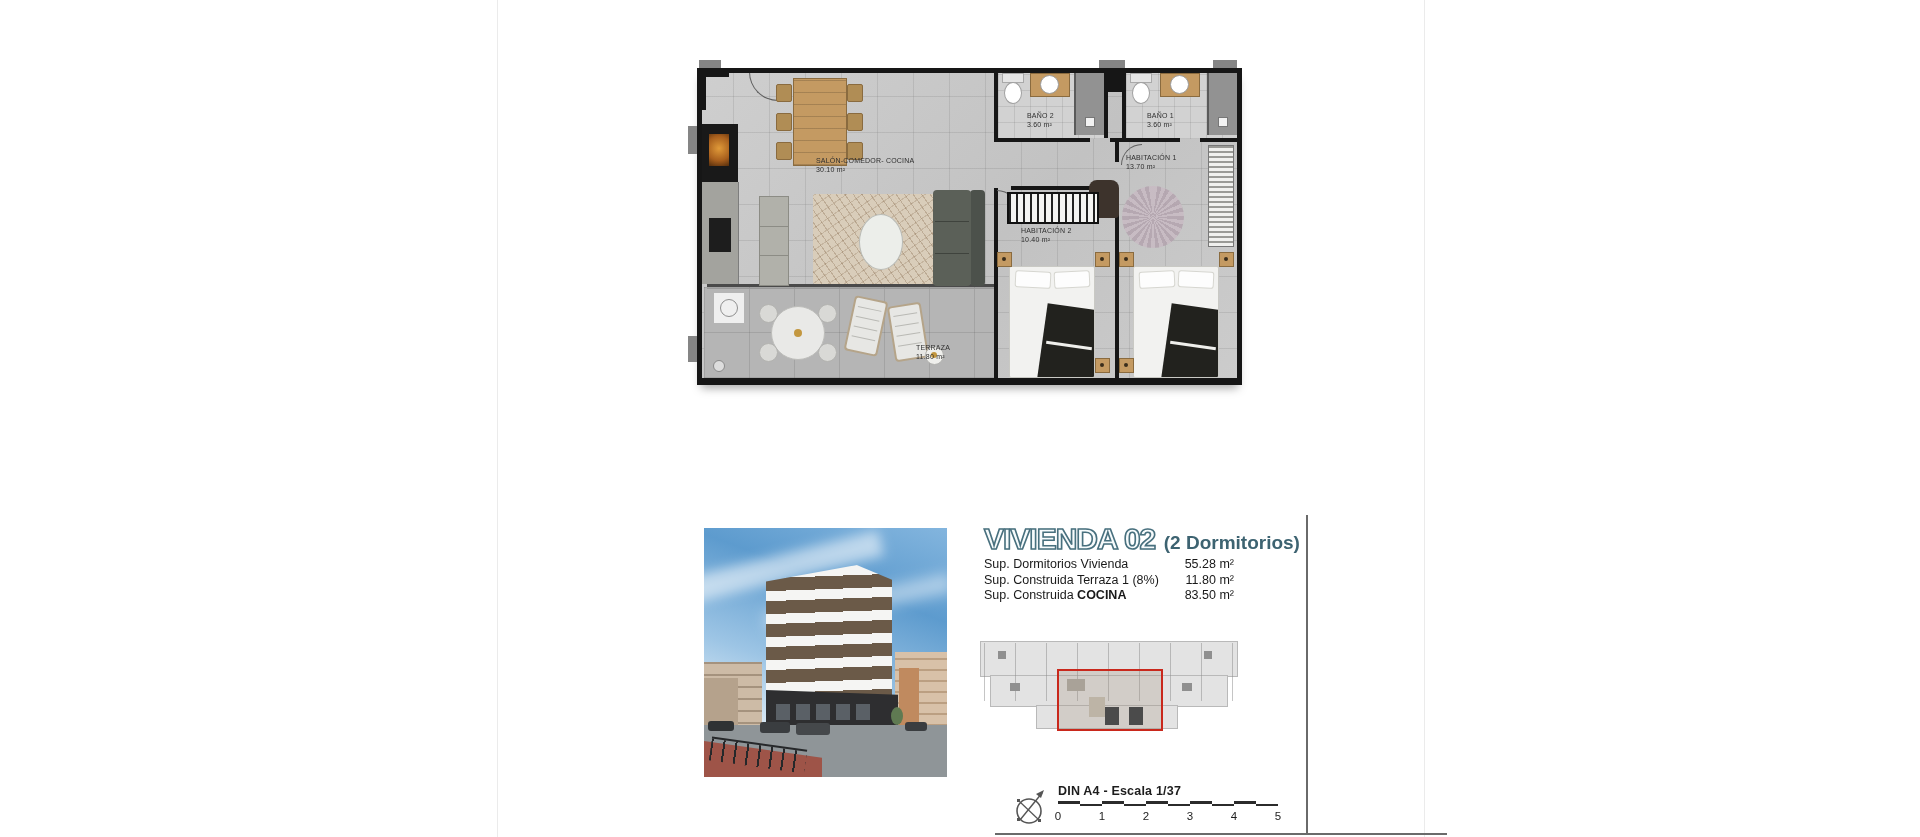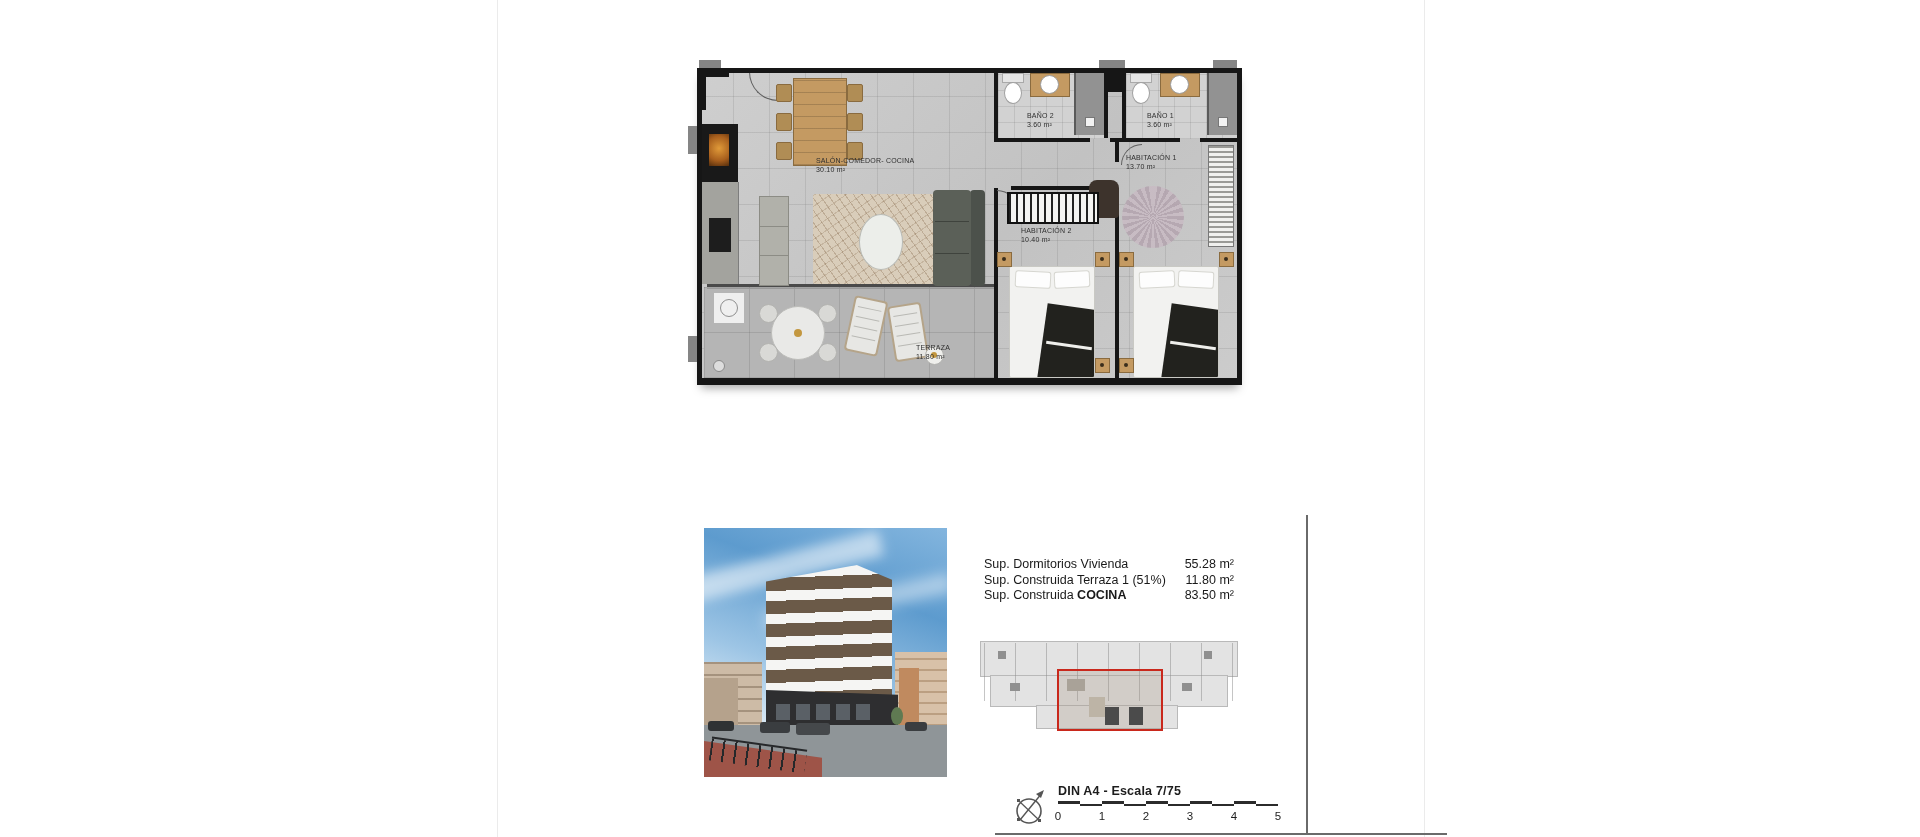--- a/index.html
+++ b/index.html
@@ -270,27 +270,31 @@
     <div class="ph" style="left:0;bottom:0;width:118px;height:46px;background:#9e5448;clip-path:polygon(0 22%,100% 58%,100% 100%,0 100%);"></div>
     <div class="ph" style="left:6px;bottom:10px;width:96px;height:22px;border-top:2px solid #26282a;background:repeating-linear-gradient(90deg,#26282a 0 2px,transparent 2px 12px);transform:rotate(8deg);"></div>
 
     <div class="ph" style="left:56px;bottom:44px;width:30px;height:11px;background:#3a3d40;border-radius:3px;"></div>
     <div class="ph" style="left:92px;bottom:42px;width:34px;height:12px;background:#45484b;border-radius:3px;"></div>
     <div class="ph" style="left:4px;bottom:46px;width:26px;height:10px;background:#2f3234;border-radius:3px;"></div>
     <div class="ph" style="right:20px;bottom:46px;width:22px;height:9px;background:#3a3d40;border-radius:3px;"></div>
     <div class="ph" style="right:44px;bottom:52px;width:12px;height:18px;background:#5f7a52;border-radius:50%;"></div>
   </div>
 
+  <div id="unit-head">
+    <span class="t1">VIVIENDA 02</span>
+    <span class="t2">(2 Dormitorios)</span>
+  </div>
   <div id="stable">
     <div class="srow">
       <span class="lab"><span>Sup. Dormitorios Vivienda</span><b></b></span>
       <span class="val">55.28 m²</span>
     </div>
     <div class="srow">
-      <span class="lab"><span>Sup. Construida Terraza 1 (51%)</span><b></b></span>
+      <span class="lab"><span>Sup. Construida Terraza 1 (8%)</span><b></b></span>
       <span class="val">11.80 m²</span>
     </div>
     <div class="srow total">
       <span class="lab"><span>Sup. Construida </span><b>COCINA</b></span>
       <span class="val">83.50 m²</span>
     </div>
   </div>
 
   <div id="keyplan">
     <div class="kp-blk" style="left:4px;top:8px;width:256px;height:34px;"></div>
@@ -312,21 +316,21 @@
   <div id="scalefoot">
     <svg width="42" height="46" viewBox="0 0 42 46">
       <circle cx="19" cy="27" r="12" fill="none" stroke="#555" stroke-width="1.6"></circle>
       <line x1="10" y1="36" x2="32" y2="9" stroke="#555" stroke-width="1.4"></line>
       <polygon points="34,6 26,10 31,14" fill="#555"></polygon>
       <line x1="10" y1="18" x2="29" y2="36" stroke="#555" stroke-width="1.2"></line>
       <rect x="7" y="34" width="3" height="3" fill="#555"></rect>
       <rect x="7" y="15" width="3" height="3" fill="#555"></rect>
       <rect x="28" y="35" width="3" height="3" fill="#555"></rect>
     </svg>
-    <div id="sb-label">DIN A4 - Escala 7/75</div>
+    <div id="sb-label">DIN A4 - Escala 1/37</div>
     <div id="sb-bar">
       <div class="seg up" style="left:0;"></div>
       <div class="seg dn" style="left:22px;"></div>
       <div class="seg up" style="left:44px;"></div>
       <div class="seg dn" style="left:66px;"></div>
       <div class="seg up" style="left:88px;"></div>
       <div class="seg dn" style="left:110px;"></div>
       <div class="seg up" style="left:132px;"></div>
       <div class="seg dn" style="left:154px;"></div>
       <div class="seg up" style="left:176px;"></div>

